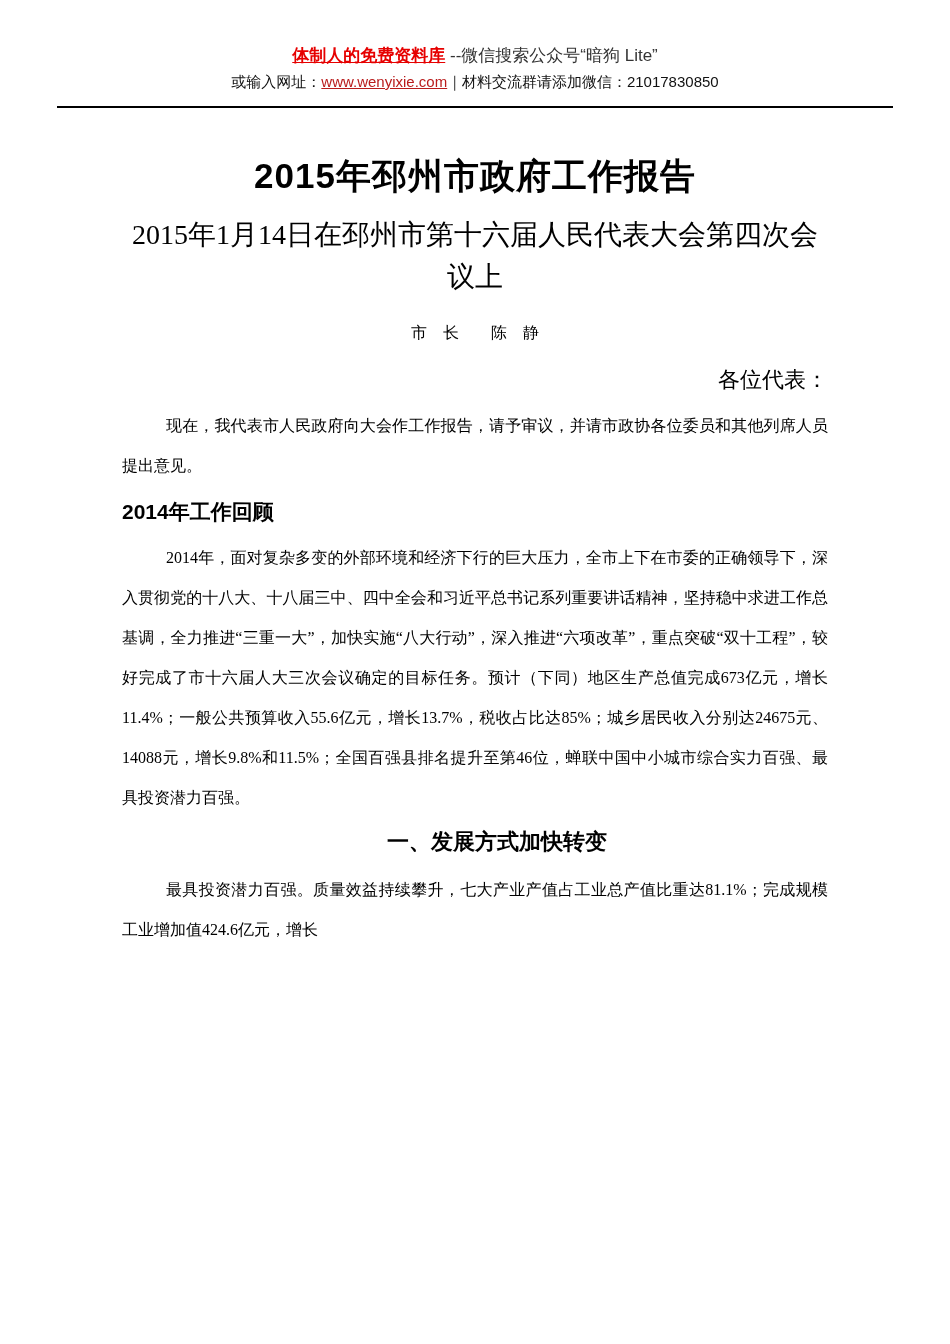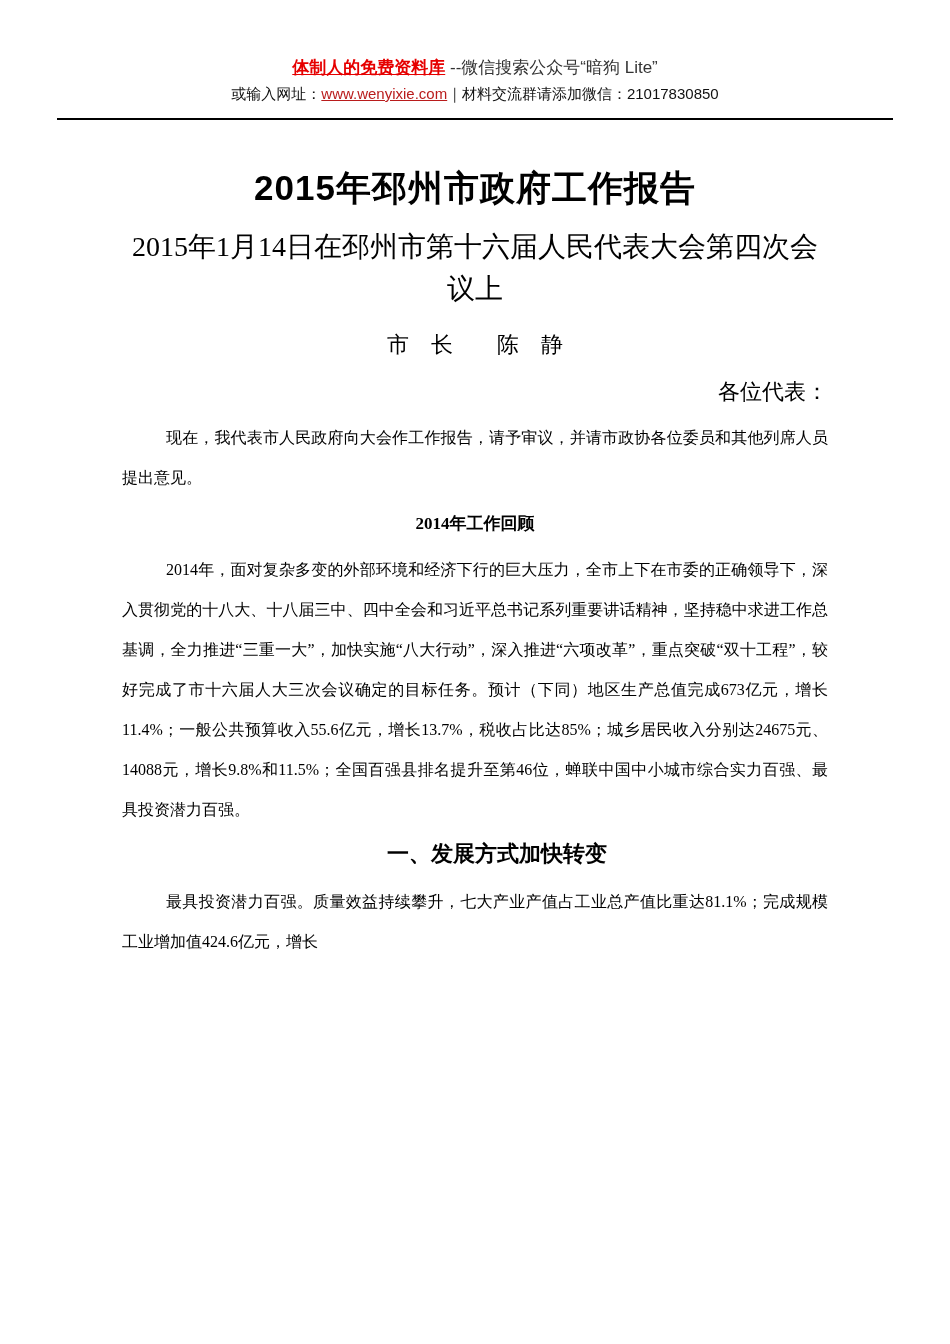--- a/index.html
+++ b/index.html
@@ -14,21 +14,20 @@
     margin: 0 auto;
     background: #ffffff;
     overflow: hidden;
     font-family: "Liberation Serif", "DejaVu Serif", serif;
     color: #000000;
   }
   
   .promo {
     padding-top: 42px;
     text-align: center;
-    margin-top: 12px;
   }
   .promo-line1 {
     font-size: 17px;
     line-height: 27px;
     color: #222222;
     font-family: "Liberation Sans", "DejaVu Sans", sans-serif;
   }
   .promo-brand {
     color: #e60000;
     font-weight: 700;
@@ -69,44 +68,43 @@
     letter-spacing: 1px;
   }
   .doc-subtitle {
     margin: 12px 0 0 0;
     font-size: 28px;
     line-height: 42px;
     text-align: center;
   }
   .doc-byline {
     margin: 14px 0 0 0;
-    font-size: 22px;
+    font-size: 16px;
     line-height: 42px;
     text-align: center;
   }
   .salutation {
     margin: 0;
     font-size: 22px;
     line-height: 52px;
     text-align: right;
   }
   p.body-para {
     margin: 0;
     font-size: 16px;
     line-height: 40px;
     text-align: justify;
     text-indent: 44px;
   }
   .section-heading {
     margin: 0;
-    font-size: 17px;
+    font-size: 21px;
     line-height: 52px;
     font-weight: 700;
-    text-align: center;
-    font-family: Liberation Serif, serif;
+    font-family: Liberation Sans, sans-serif;
   }
   .subsection-heading {
     margin: 0;
     font-size: 22px;
     line-height: 52px;
     font-weight: 700;
     text-indent: 44px;
     text-align: center;
     font-family: Liberation Mono, monospace;
   }

